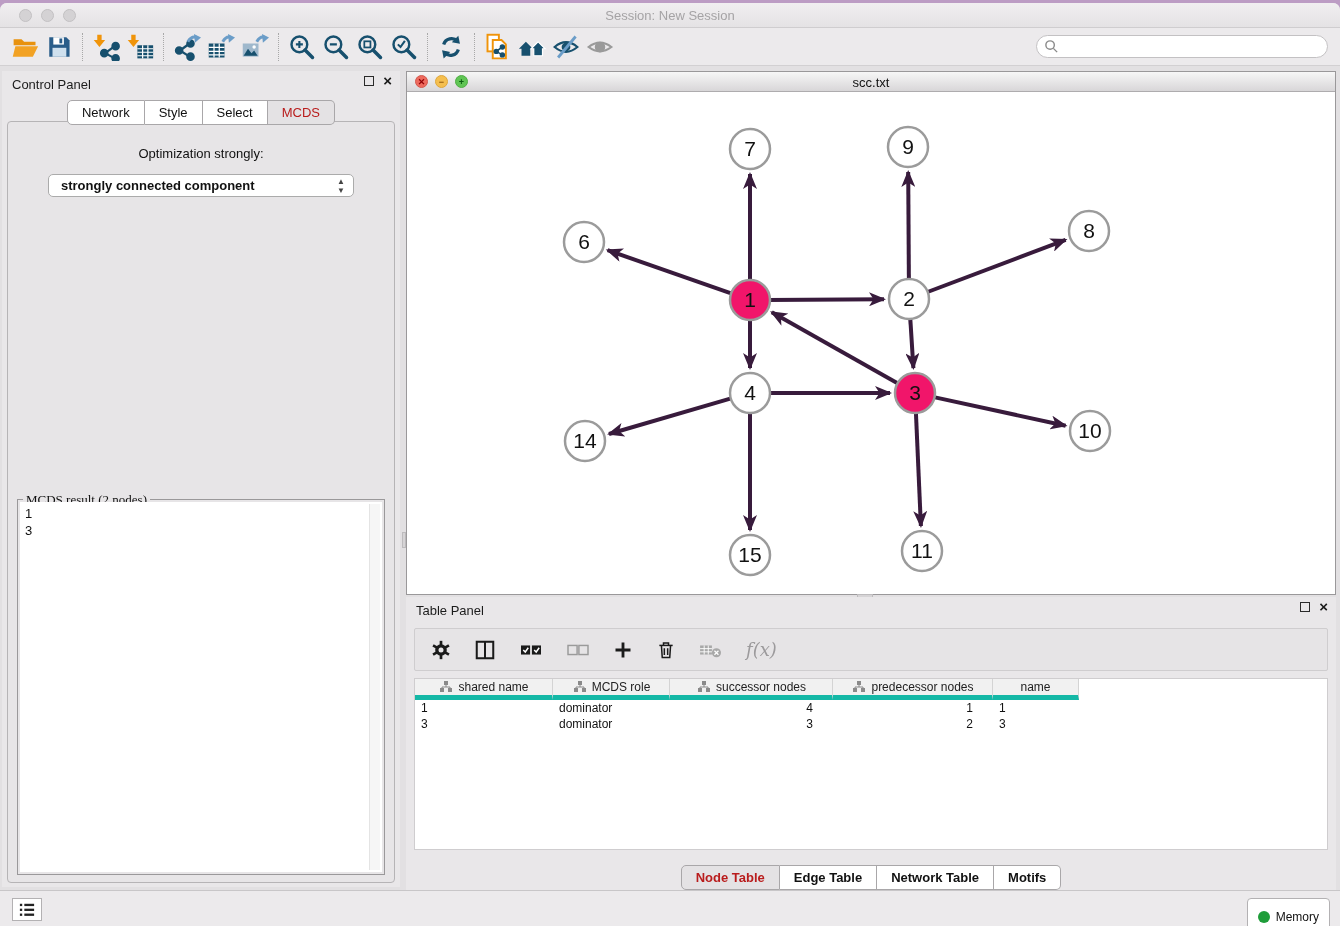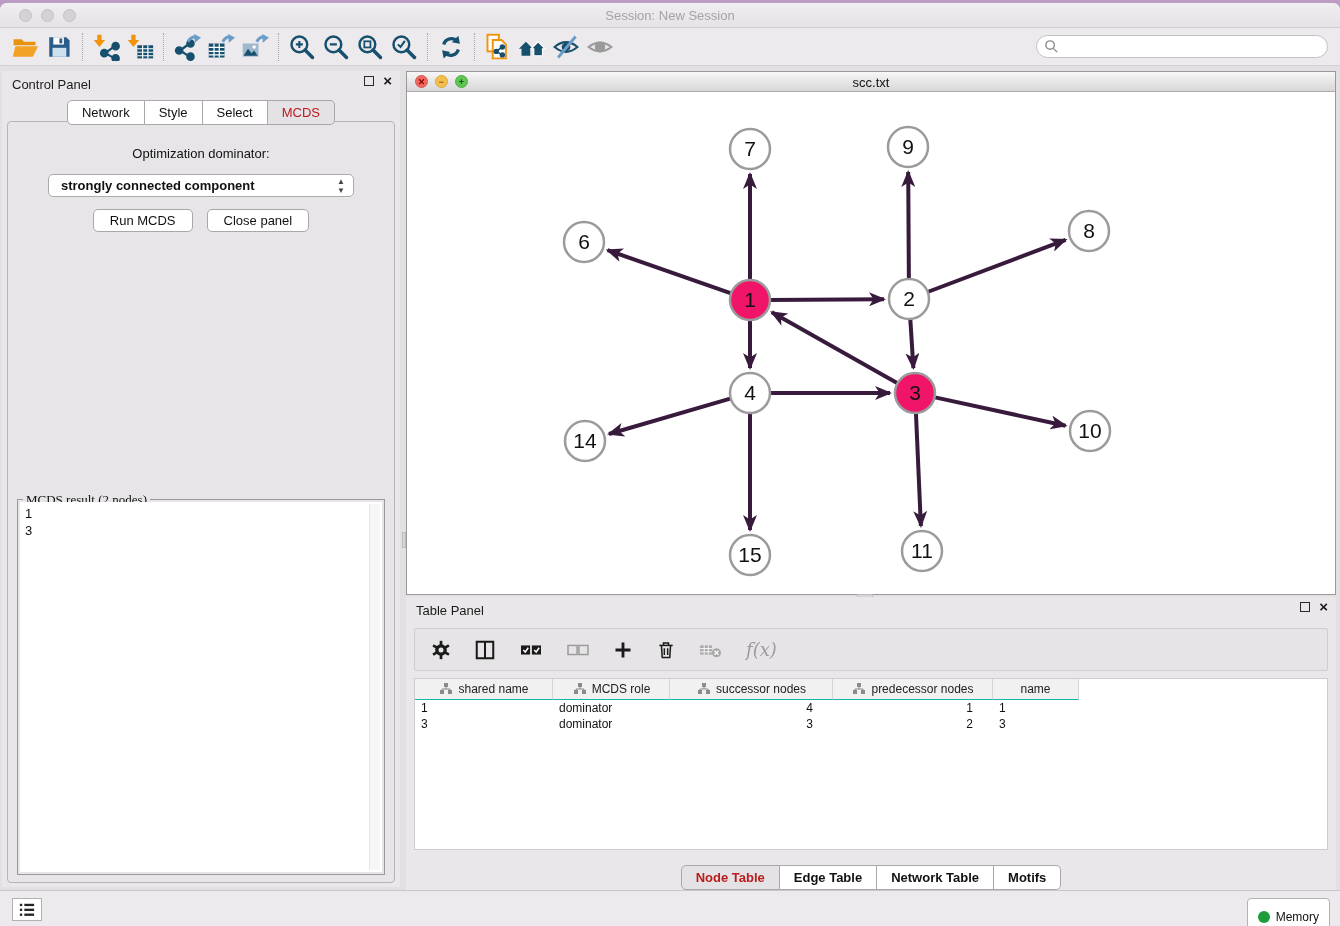--- a/index.html
+++ b/index.html
@@ -65,21 +65,21 @@
   .h-grip { position:absolute; left:450px; bottom:-4px; width:16px; height:4px; background:#d6d4d6; border:1px solid #bdbbbd; }
 
   
   .table-panel { position:absolute; left:406px; top:531px; width:930px; height:296px; background:#e9e7e9; }
   .tp-toolbar { position:absolute; left:8px; top:31px; width:914px; height:43px; background:#e6e4e6; border:1px solid #cfcdcf; border-radius:2px; display:flex; align-items:center; gap:23px; padding-left:16px; }
   .tp-toolbar .ticon { display:flex; align-items:center; justify-content:center; }
   .fx { font-family:"DejaVu Serif", serif; font-style:italic; font-size:18px; color:#9c9a9c; }
 
   .tp-table { position:absolute; left:8px; top:81px; width:914px; height:172px; background:#fff; border:1px solid #cfcdcf; overflow:hidden; }
   .tp-header { display:flex; height:21px; }
-  .th { background:#f1f1f1; border-right:1px solid #d4d4d4; border-bottom:1px solid #14b8a6; display:flex; align-items:center; justify-content:center; gap:6px; font-size:12px; color:#222; }
+  .th { background:#f1f1f1; border-right:1px solid #d4d4d4; border-bottom:5px solid #14b8a6; display:flex; align-items:center; justify-content:center; gap:6px; font-size:12px; color:#222; }
   .th .hicon { margin-left:2px; }
   .c0{width:138px}.c1{width:117px}.c2{width:163px}.c3{width:160px}.c4{width:86px}
   .tp-row { display:flex; height:16px; font-size:12px; color:#111; }
   .td { padding:1px 6px; overflow:hidden; white-space:nowrap; }
   .td.right { text-align:right; padding-right:20px; }
 
   .tp-tabs { position:absolute; left:0; right:0; top:268px; display:flex; justify-content:center;font-weight:bold; }
 
   
   .statusbar { position:absolute; left:0; right:0; bottom:0; height:36px; background:#eceaec; border-top:1px solid #c8c6c8; }
@@ -265,28 +265,24 @@
           <span class="wc-close">×</span>
         </span>
       </div>
       <div class="cp-tabs">
         <span class="tab">Network</span>
         <span class="tab">Style</span>
         <span class="tab">Select</span>
         <span class="tab selected">MCDS</span>
       </div>
       <div class="cp-body">
-        <div class="opt-label">Optimization dominator:</div>
+        <div class="opt-label">Optimization strongly:</div>
         <div class="combo">
           <span>strongly connected component</span>
           <span class="combo-arrows">▲<br>▼</span>
-        </div>
-        <div class="btn-row">
-          <button class="push-btn">Run MCDS</button>
-          <button class="push-btn">Close panel</button>
         </div>
         <div class="result-box">
           <span class="result-legend">MCDS result (2 nodes)</span>
           <div class="result-text">
             <div>1</div>
             <div>3</div>
             <div class="result-scroll"></div>
           </div>
         </div>
       </div>

